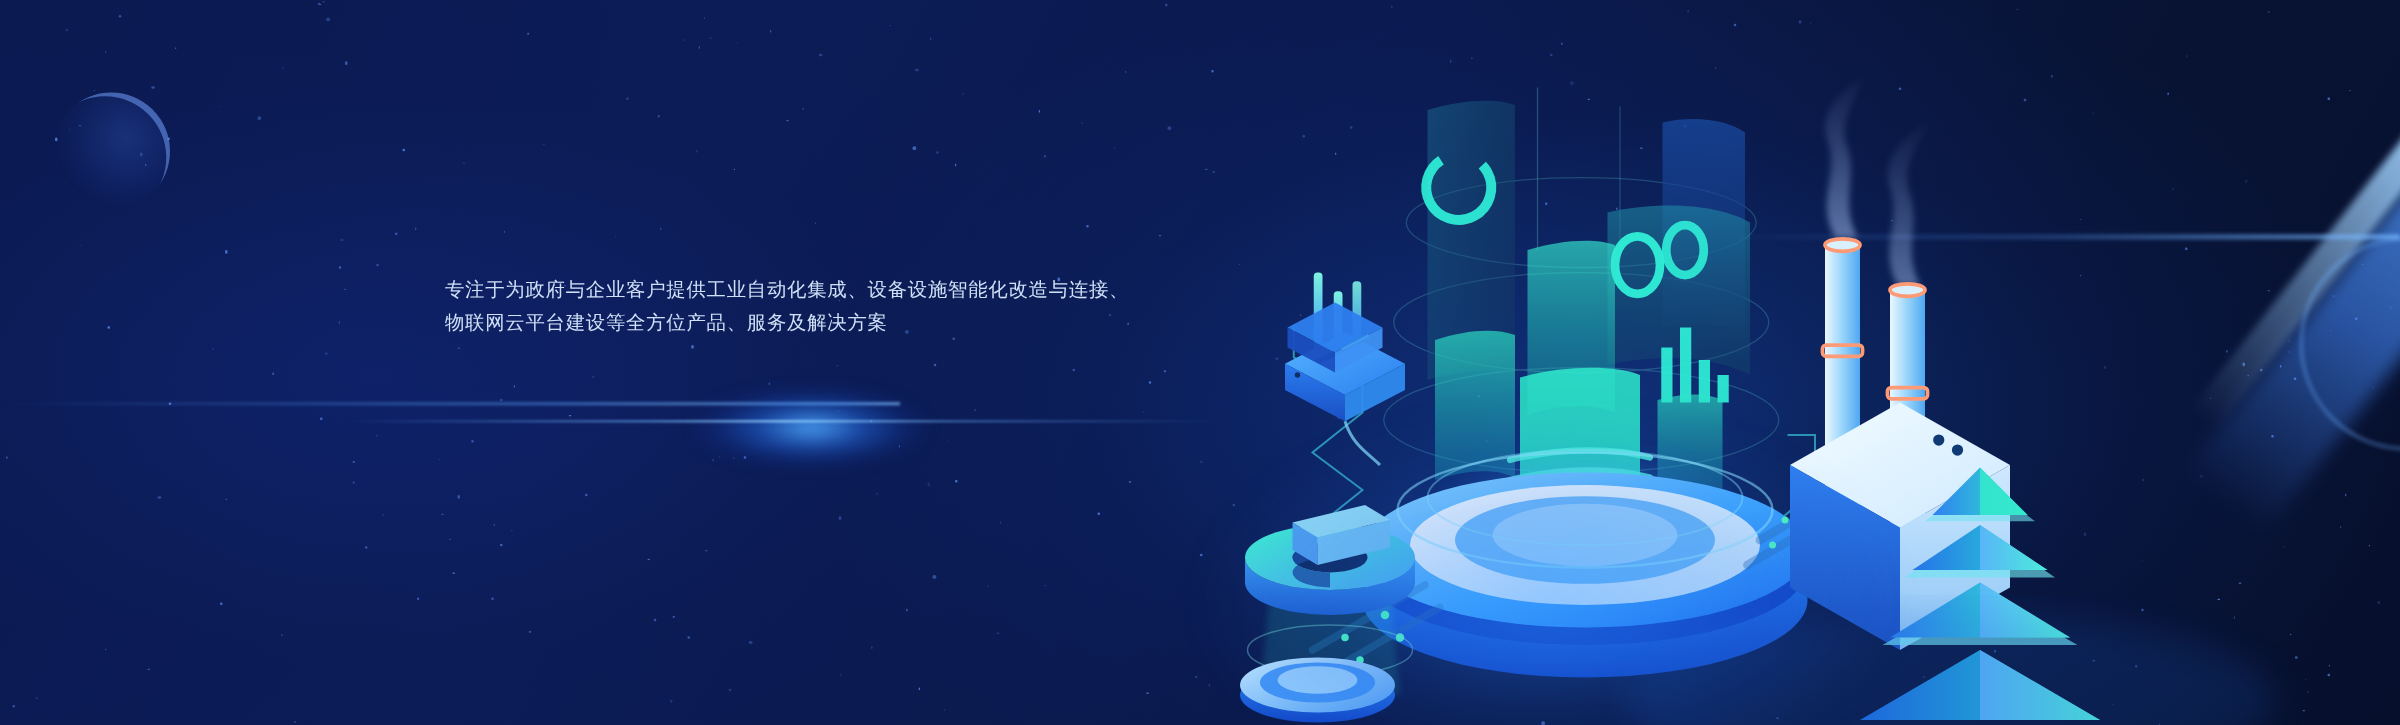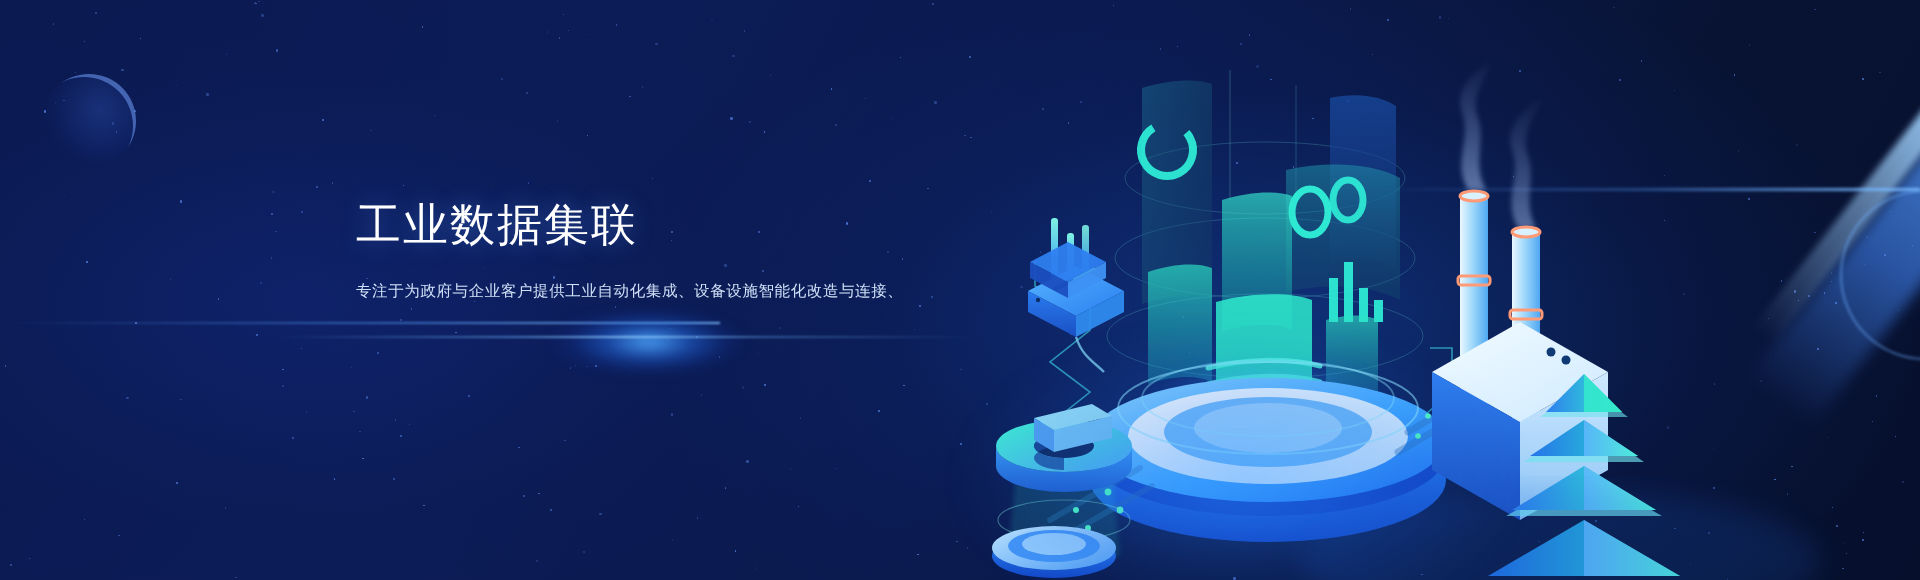--- a/index.html
+++ b/index.html
@@ -731,21 +731,21 @@
 
       </g>
     </svg>
   </div>
 
   <div class="text-block">
     <div class="headline-glow"></div>
     <div class="headline-rule"></div>
 
     <h1 style="font-weight:400;">
-      <div class="title-line">工业数据集联</div>
     </h1>
 
     <div class="subtitle">
       <div>专注于为政府与企业客户提供工业自动化集成、设备设施智能化改造与连接、</div>
+      <div>物联网云平台建设等全方位产品、服务及解决方案</div>
     </div>
   </div>
 
 </div>
 
 </body></html>

